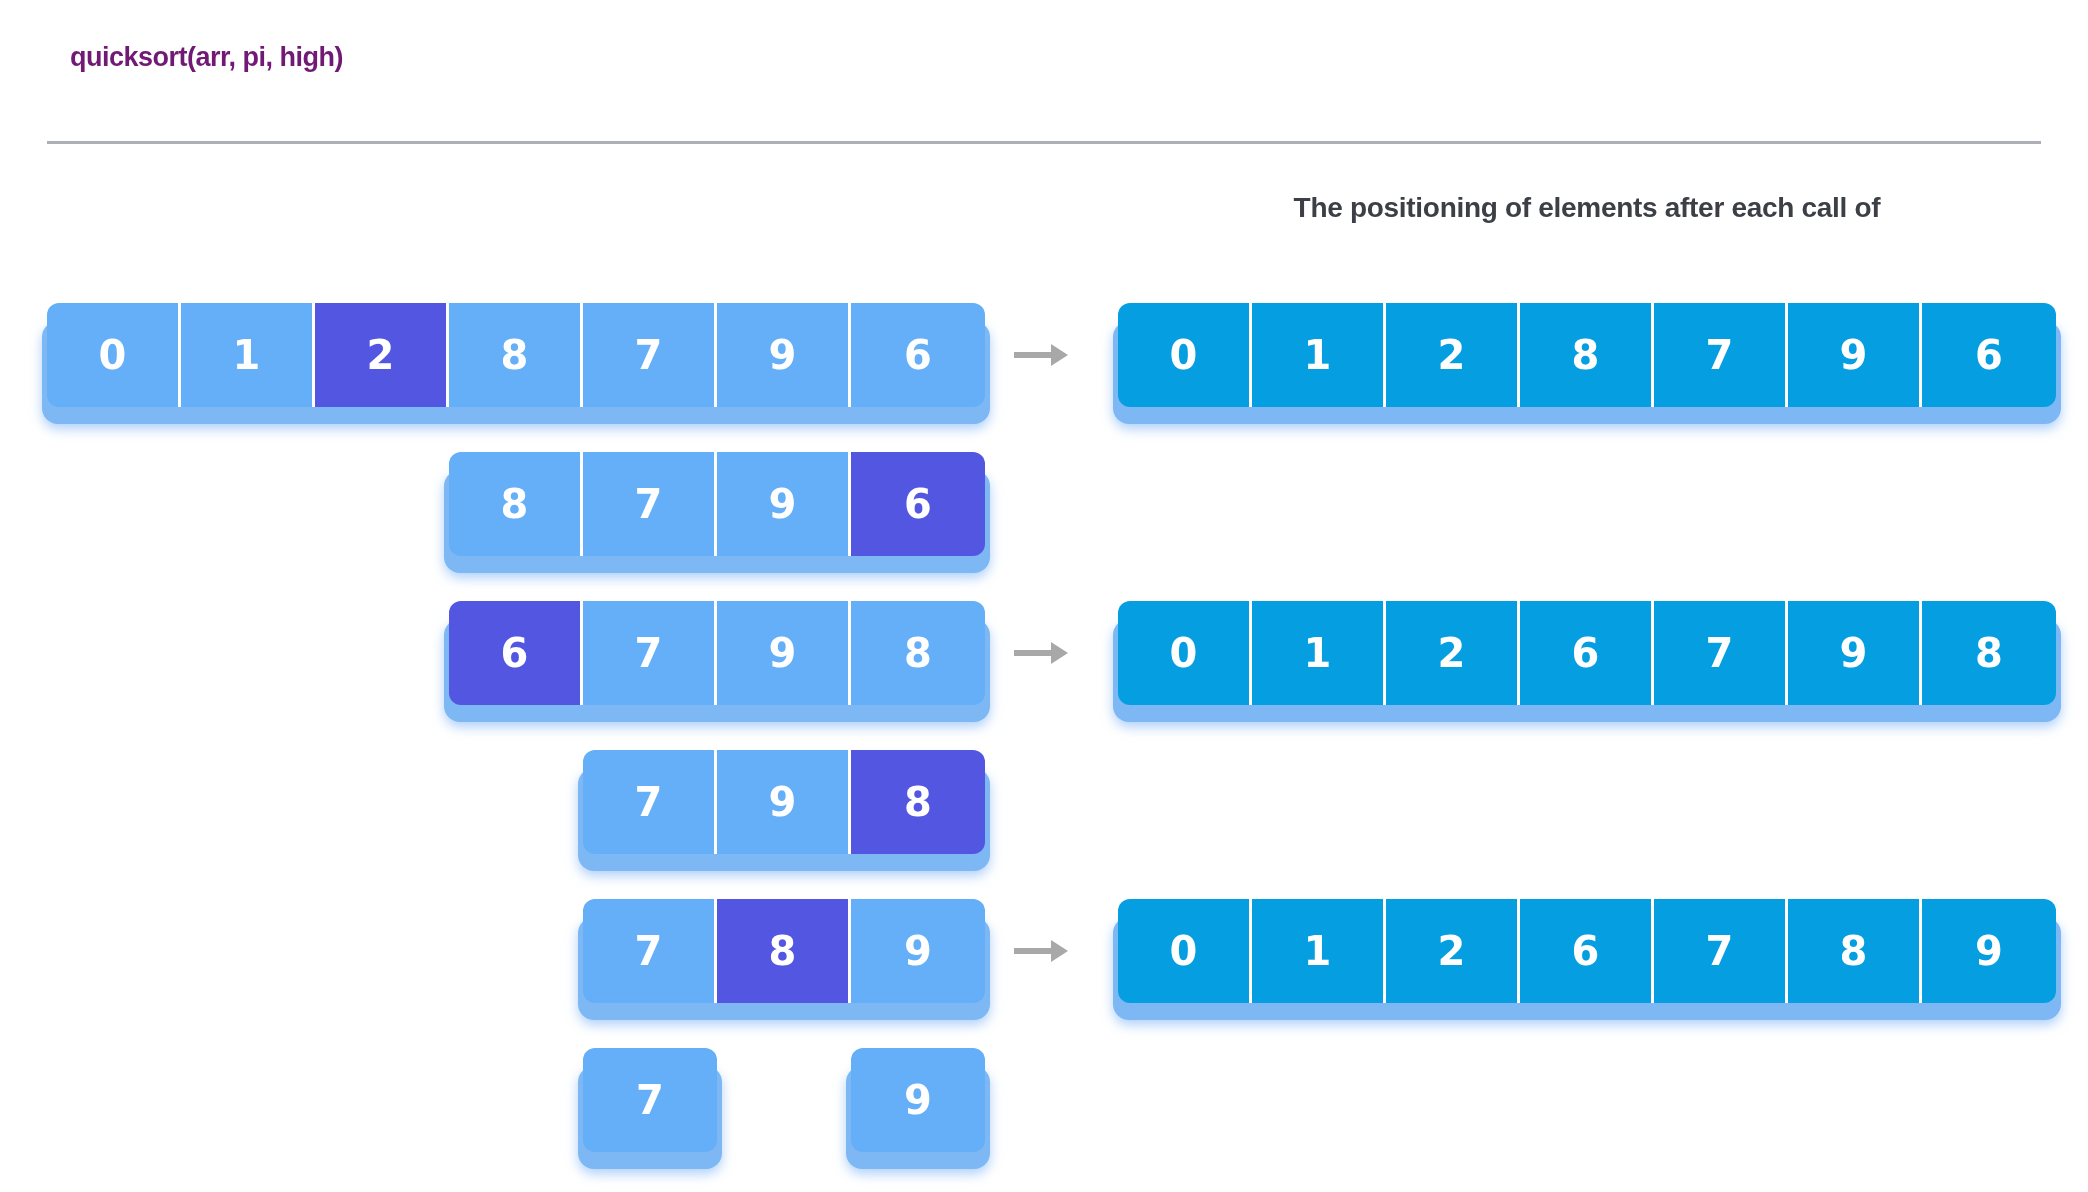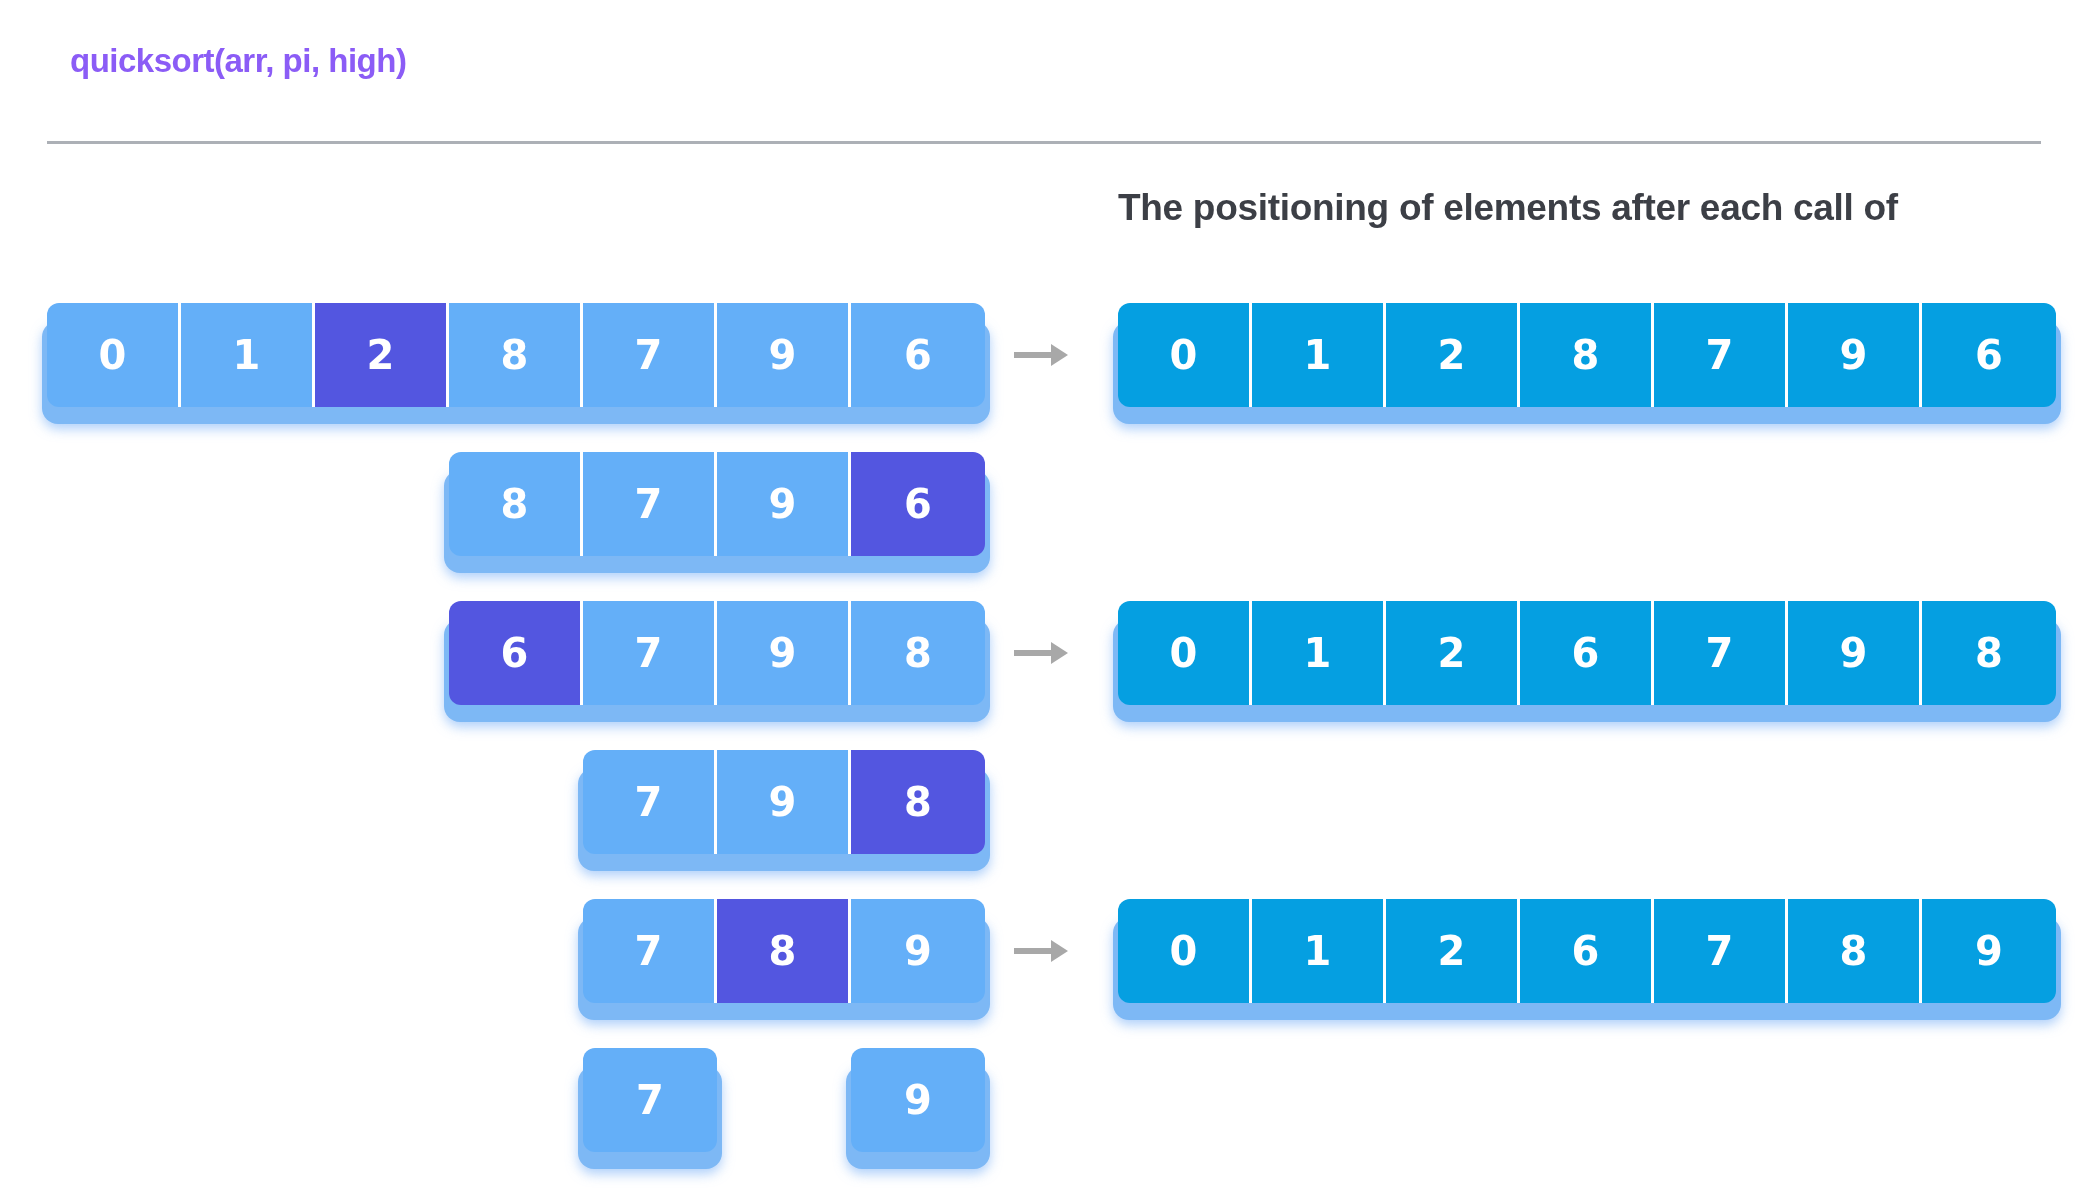--- a/index.html
+++ b/index.html
@@ -3,29 +3,29 @@
 <meta charset="utf-8">
 <style>
   html,body{margin:0;padding:0;background:#ffffff;}
   body{
     width:2088px;height:1192px;position:relative;overflow:hidden;
     font-family:"Liberation Sans","DejaVu Sans",sans-serif;
   }
   .canvas{position:absolute;inset:0;}
   .title{
     position:absolute;left:70px;top:42px;
-    font-size:33px;font-weight:700;letter-spacing:-0.5px;color:#8b5cf6;
+    font-size:27px;font-weight:700;letter-spacing:-0.5px;color:#701a75;
   }
   .divider{
     position:absolute;left:47px;top:141px;width:1994px;height:3px;
     background:#acb0b6;
   }
   .right-header{
     position:absolute;left:1118px;top:184px;width:938px;
-    font-size:37px;font-weight:700;letter-spacing:-0.3px;
+    text-align:center;font-size:28px;font-weight:700;letter-spacing:-0.3px;
     color:#3c3f46;line-height:47px;
   }
   .array-wrap{position:absolute;height:104px;}
   .lip{
     position:absolute;left:-5px;right:-5px;top:18px;bottom:-17px;
     background:#7db8f5;border-radius:16px;
     box-shadow:0 5px 12px rgba(110,170,245,0.55);
   }
   .cells{
     position:relative;z-index:1;display:flex;height:104px;

